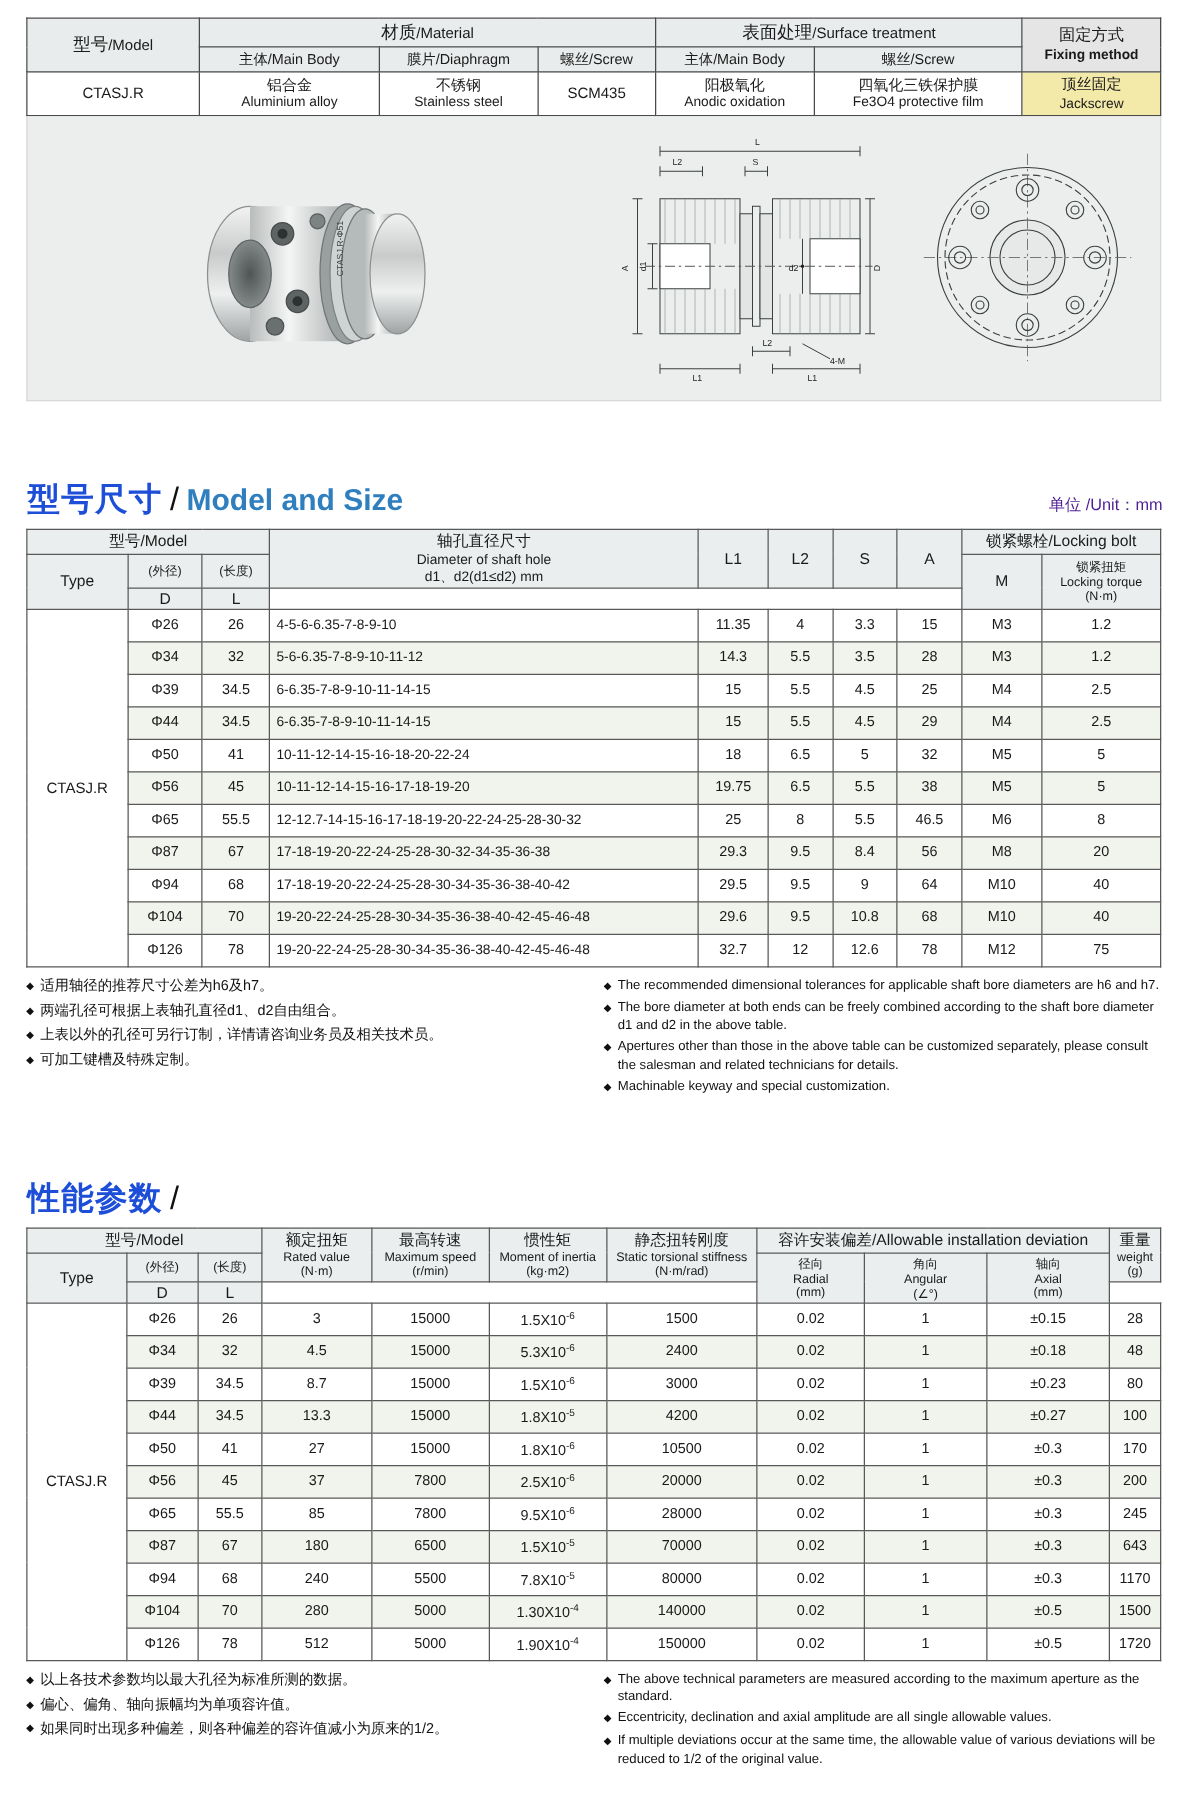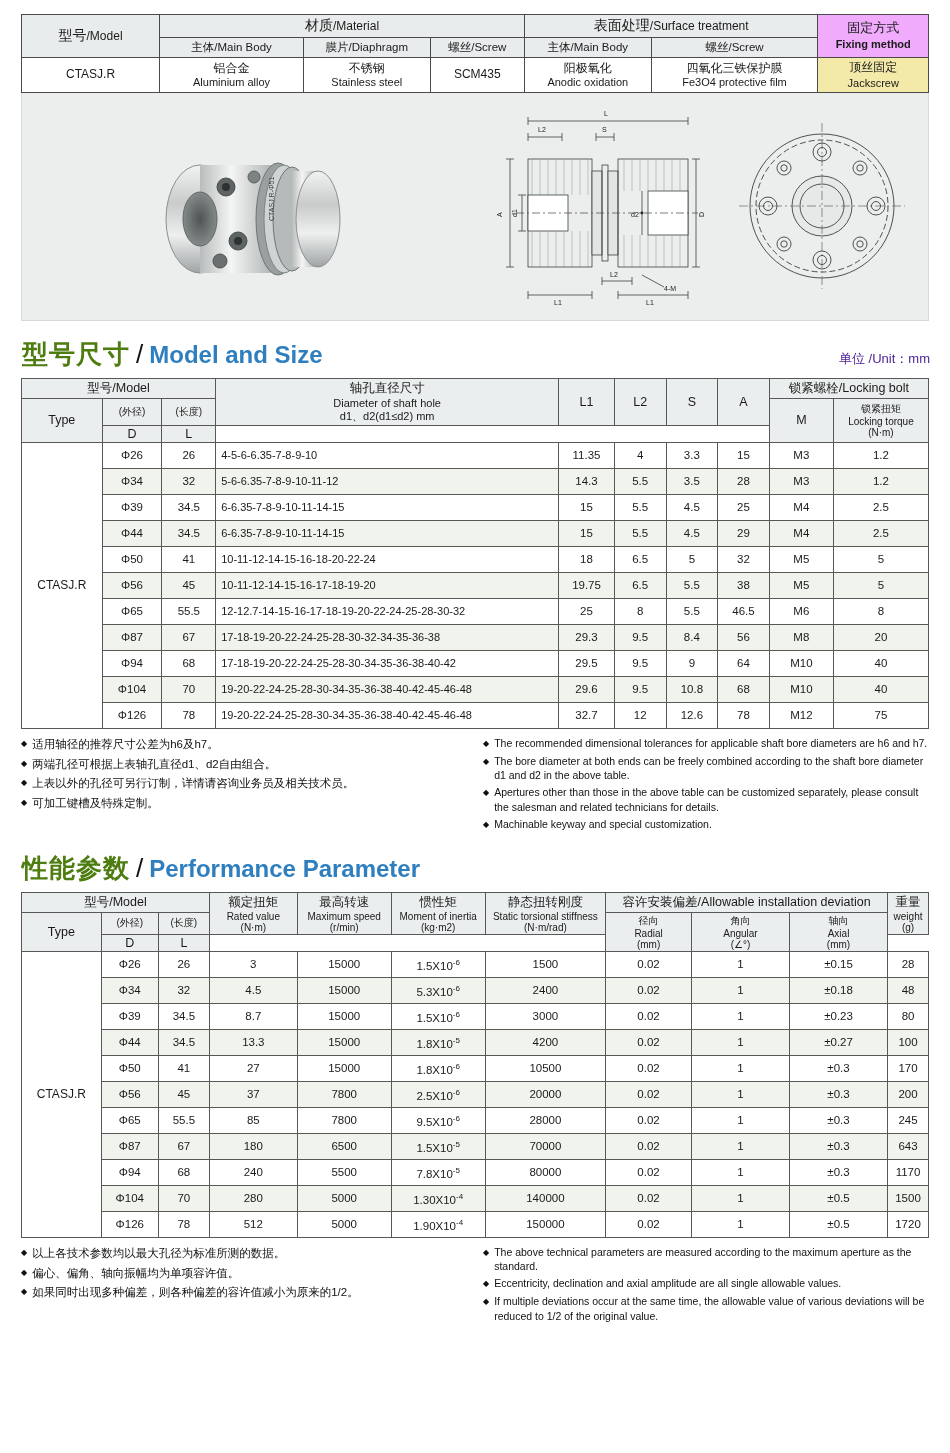--- a/index.html
+++ b/index.html
@@ -22,38 +22,38 @@
     vertical-align: middle;
     padding: 2px 3px;
     font-weight: normal;
   }
   .mat .hd { background: #e9ecec; }
   .mat .lv1 { font-size: 14px; }
   .mat .lv1 .en { font-size: 12px; }
   .mat .lv2 { font-size: 11.5px; }
   .mat .val-cn { font-size: 12px; line-height: 1.25; }
   .mat .val-en { font-size: 11px; line-height: 1.25; }
-  .fixbox { background:#f0abfc; font-size: 13px; font-weight: bold; line-height:1.3; }
+  .fixbox { background:#e5e5e5; font-size: 13px; font-weight: bold; line-height:1.3; }
   .fixbox .en { font-size: 11px; font-weight: bold; }
   .fixcell { background:#f3e9a8; font-size: 12px; font-weight: bold; line-height: 1.3;}
   .fixcell .en { font-size: 11px; }
 
   
   .imgband {
     width: 908px; margin: 0 auto; height: 228px;
     background: #eceeee; border: 1px solid #d8dada; border-top: none;
     position: relative; overflow: hidden;
   }
   .photo-wrap { position:absolute; left: 120px; top: 8px; width: 230px; height: 210px; }
   .draw-wrap { position:absolute; left: 470px; top: 6px; width: 220px; height: 216px; }
   .face-wrap { position:absolute; left: 705px; top: 18px; width: 190px; height: 190px; }
 
   
   .sec-head { margin: 16px 0 6px 2px; display:flex; align-items: baseline; }
-  .sec-cn { font-size: 26px; font-weight: bold; letter-spacing: 1px; color:#4d7c0f; }
+  .sec-cn { font-size: 26px; font-weight: bold; letter-spacing: 1px; color:#1d4ed8;margin-top:45px; }
   .sec-sl { font-size: 26px; color:#111; margin: 0 6px; font-weight: 300;}
   .sec-en { font-size: 24px; color: #2f7fbf; font-weight: bold; }
   .unit { margin-left:auto; font-size: 13px; color:#4c1d95; align-self: flex-end; padding-bottom:4px;}
 
   
   table.dt { border-collapse: collapse; width: 908px; margin: 0 auto; }
   table.dt td, table.dt th {
     border: 1px solid #585858;
     text-align: center; vertical-align: middle;
     font-weight: normal; padding: 1px 2px;
@@ -517,21 +517,20 @@
         <div class="note">
           <span class="bul">◆</span>
           <span>Machinable keyway and special customization.</span>
         </div>
       </div>
   </div>
 
   <div class="sec-head">
     <span class="sec-cn">性能参数</span>
     <span class="sec-sl">/</span>
-    <span class="sec-en">Performance Parameter</span>
   </div>
 
   <table class="dt">
     <thead>
       <tr>
         <td colspan="3" class="h-cn">型号/Model</td>
         <td rowspan="2" style="width:86px;">
           <div class="h-cn">额定扭矩</div>
           <div class="h-sm">Rated value</div>
           <div class="h-sm">(N·m)</div>

